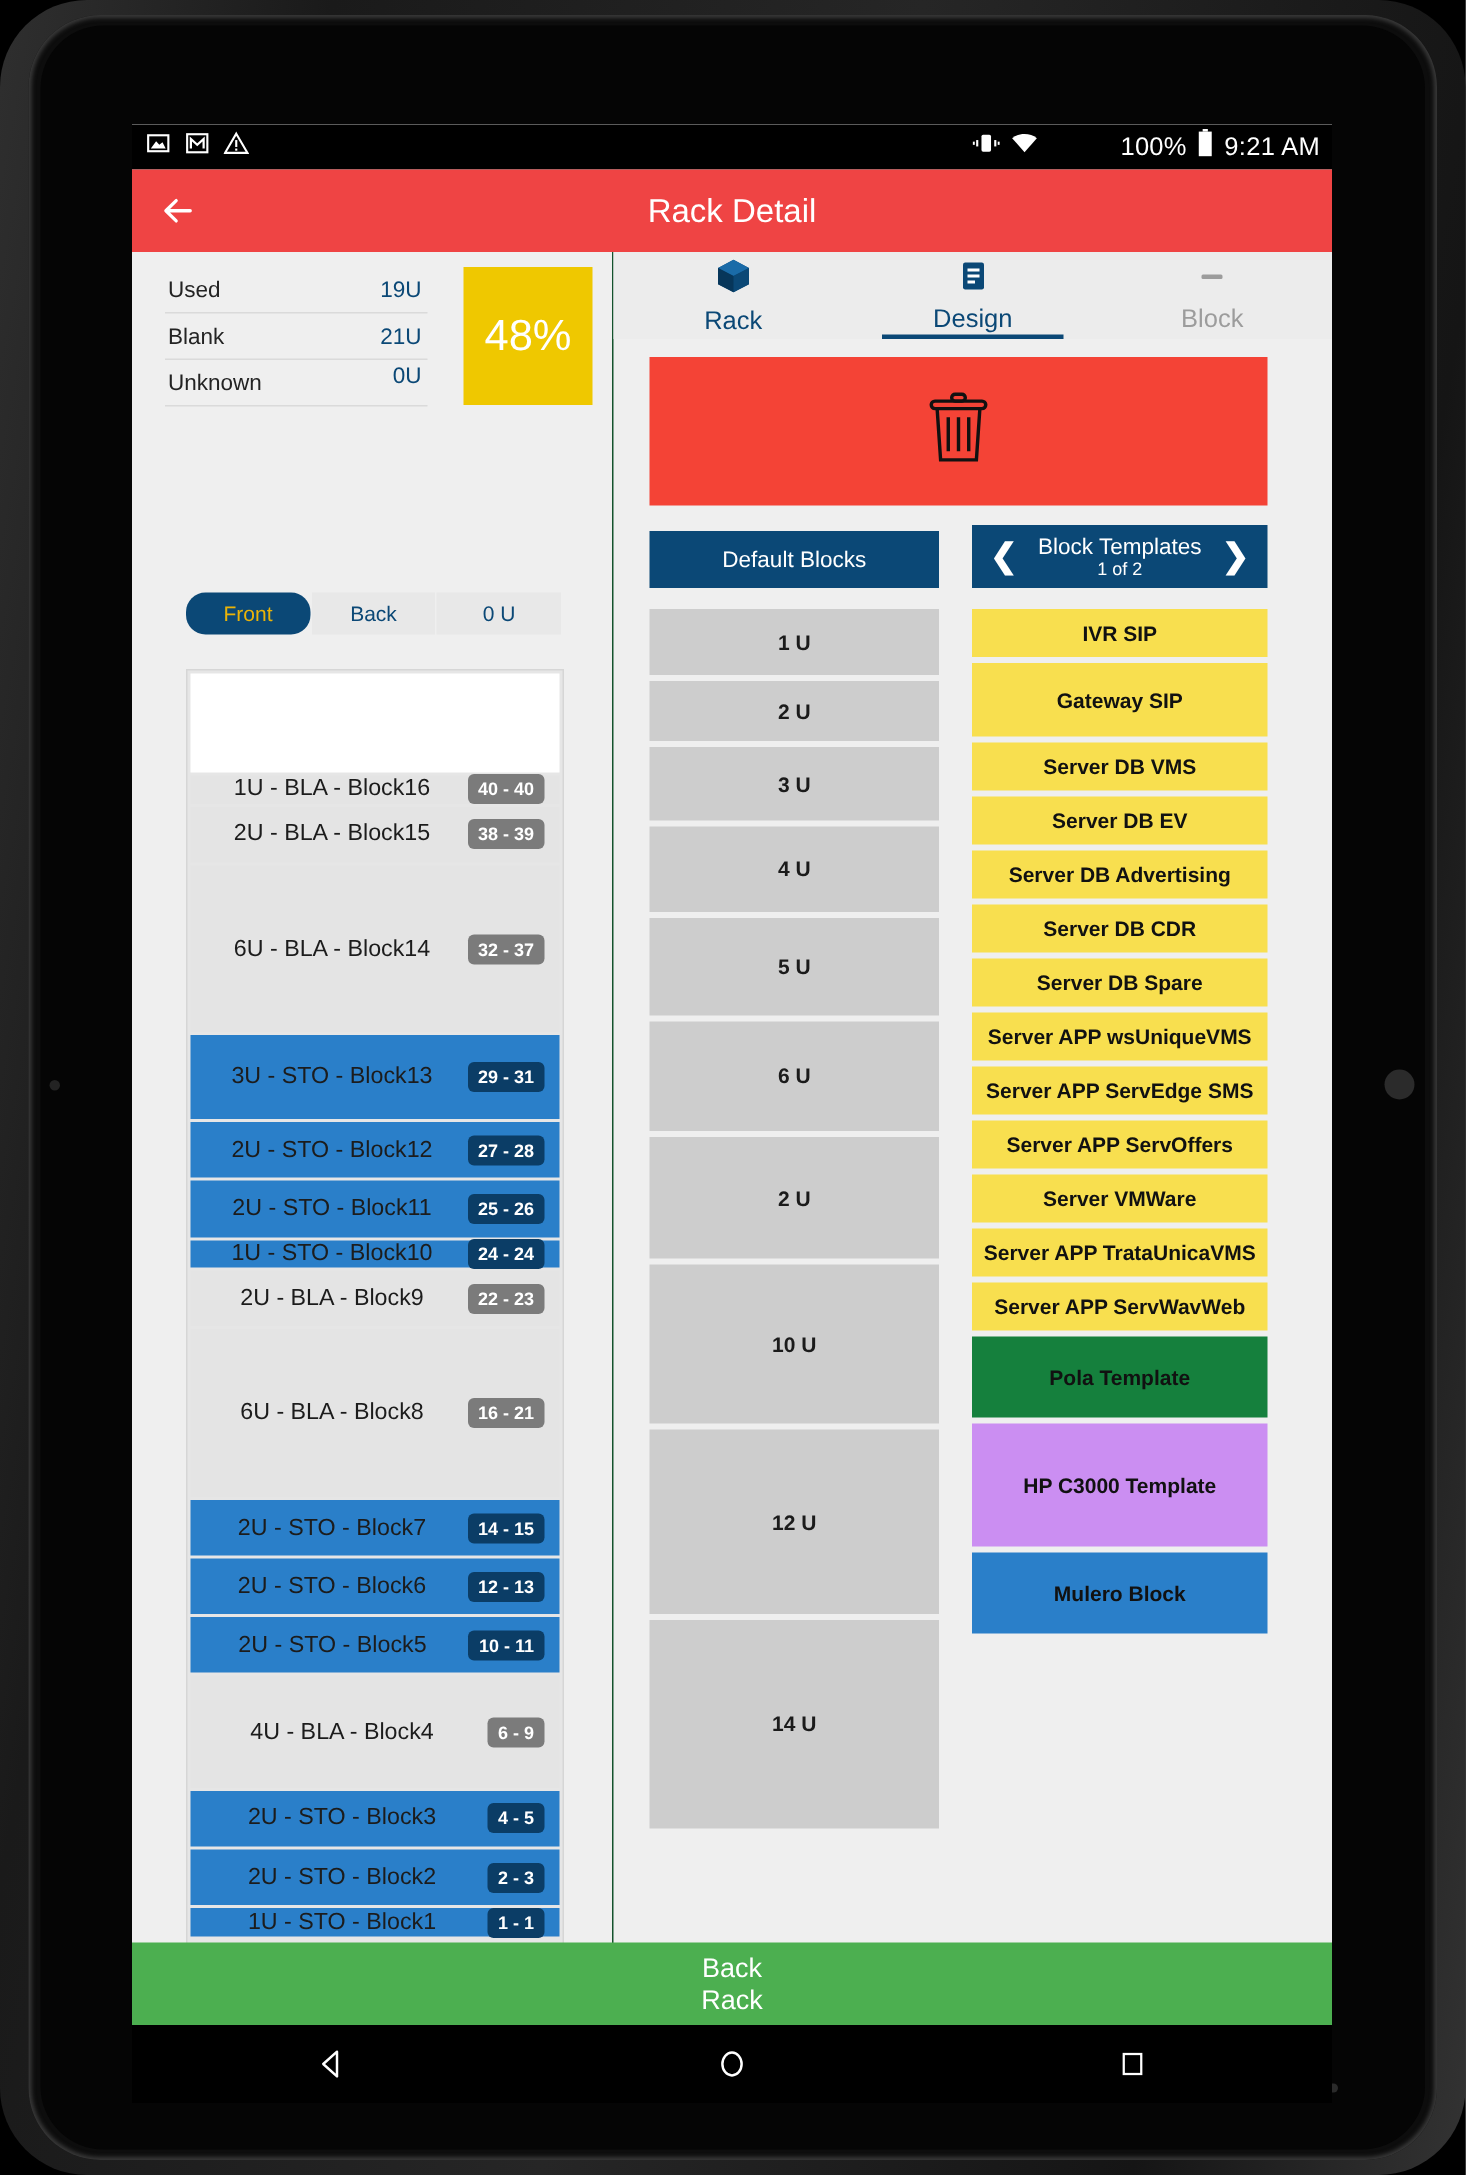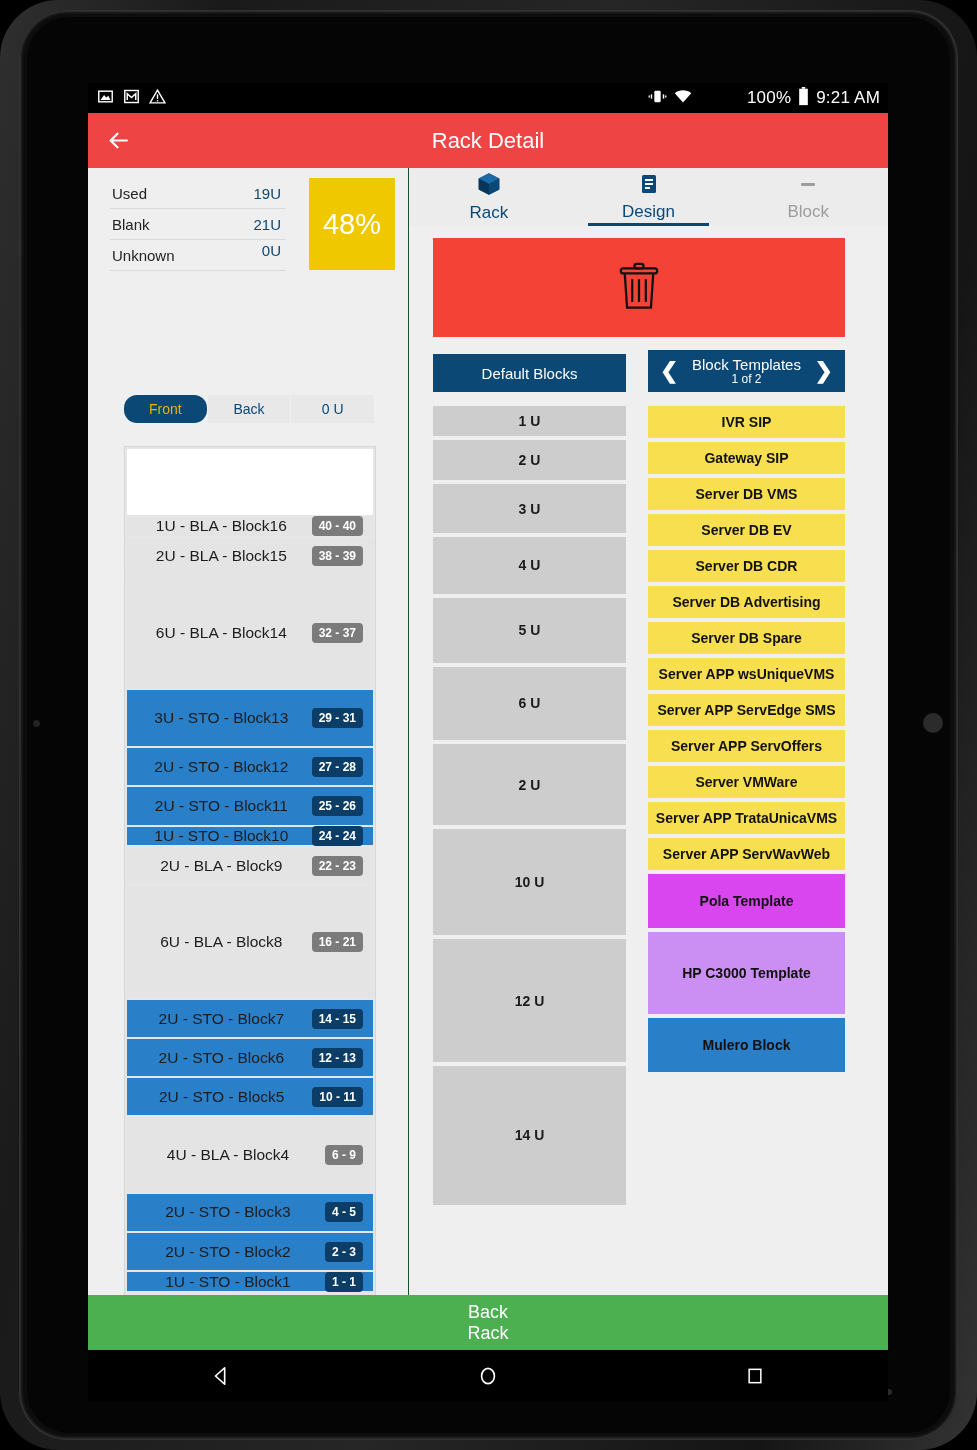--- a/index.html
+++ b/index.html
@@ -335,21 +335,21 @@
         <div id="templates-pager">
           <span class="chev">❮</span>
           <span class="ptitle">
             <span>Block Templates</span>
             <span class="psub">1 of 2</span>
           </span>
           <span class="chev">❯</span>
         </div>
 
         <div id="col-default">
-            <div class="sizeblock" style="height: 30px; text-align: center;">
+            <div class="sizeblock" style="height: 44px; text-align: center;">
               <span>1 U</span>
             </div>
             <div class="sizeblock" style="height: 40.4px;">
               <span>2 U</span>
             </div>
             <div class="sizeblock" style="height: 48.6px;">
               <span>3 U</span>
             </div>
             <div class="sizeblock" style="height: 56.8px;">
               <span>4 U</span>
@@ -370,57 +370,57 @@
               <span>12 U</span>
             </div>
             <div class="sizeblock" style="height: 138.8px;">
               <span>14 U</span>
             </div>
           </div>
         <div id="col-templates">
             <div class="tplblock" style="background: rgb(248, 223, 79); height: 32px;">
               <span>IVR SIP</span>
             </div>
-            <div class="tplblock" style="background: rgb(248, 223, 79); height: 32px;">
+            <div class="tplblock" style="background: rgb(248, 223, 79); height: 49px;">
               <span>Gateway SIP</span>
             </div>
             <div class="tplblock" style="background: rgb(248, 223, 79); height: 32px;">
               <span>Server DB VMS</span>
             </div>
             <div class="tplblock" style="background: rgb(248, 223, 79); height: 32px;">
               <span>Server DB EV</span>
             </div>
             <div class="tplblock" style="background: rgb(248, 223, 79); height: 32px;">
+              <span>Server DB Advertising</span>
+            </div>
+            <div class="tplblock" style="background: rgb(248, 223, 79); height: 32px;">
               <span>Server DB CDR</span>
             </div>
             <div class="tplblock" style="background: rgb(248, 223, 79); height: 32px;">
-              <span>Server DB Advertising</span>
-            </div>
-            <div class="tplblock" style="background: rgb(248, 223, 79); height: 32px;">
               <span>Server DB Spare</span>
             </div>
             <div class="tplblock" style="background: rgb(248, 223, 79); height: 32px;">
               <span>Server APP wsUniqueVMS</span>
             </div>
             <div class="tplblock" style="background: rgb(248, 223, 79); height: 32px;">
               <span>Server APP ServEdge SMS</span>
             </div>
             <div class="tplblock" style="background: rgb(248, 223, 79); height: 32px;">
               <span>Server APP ServOffers</span>
             </div>
             <div class="tplblock" style="background: rgb(248, 223, 79); height: 32px;">
               <span>Server VMWare</span>
             </div>
             <div class="tplblock" style="background: rgb(248, 223, 79); height: 32px;">
               <span>Server APP TrataUnicaVMS</span>
             </div>
             <div class="tplblock" style="background: rgb(248, 223, 79); height: 32px;">
               <span>Server APP ServWavWeb</span>
             </div>
-            <div class="tplblock" style="background: #d946ef; height: 54px;">
+            <div class="tplblock" style="background: #15803d; height: 54px;">
               <span>Pola Template</span>
             </div>
             <div class="tplblock" style="background: rgb(203, 142, 242); height: 82px;">
               <span>HP C3000 Template</span>
             </div>
             <div class="tplblock" style="background: rgb(42, 127, 201); height: 54px;">
               <span>Mulero Block</span>
             </div>
           </div>
       </div>

